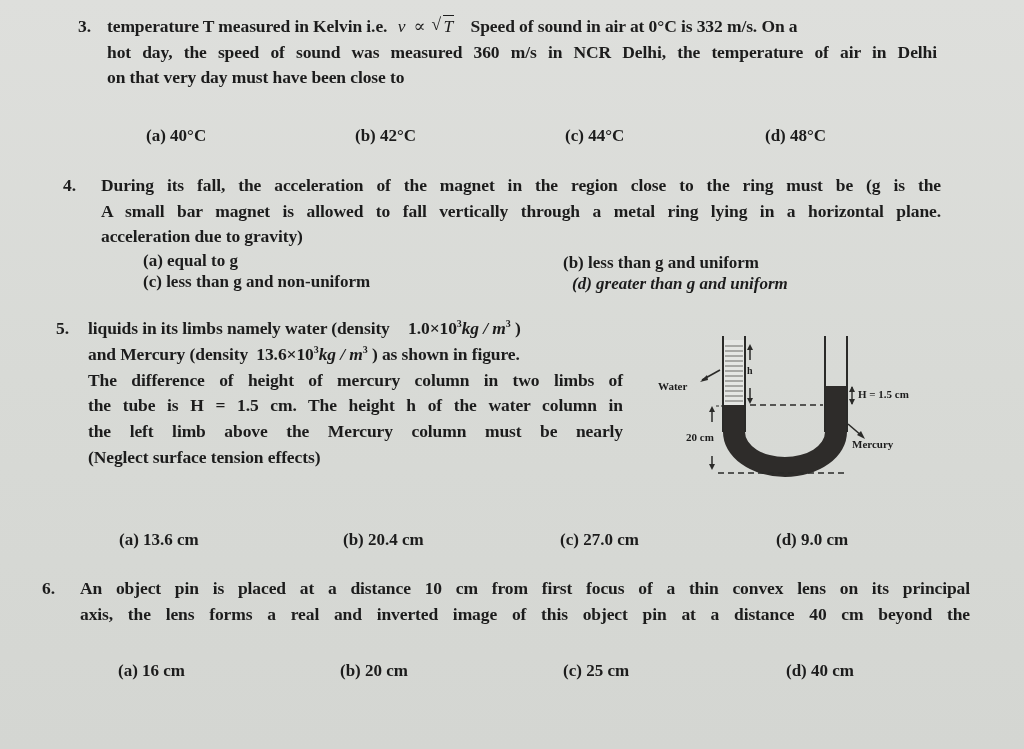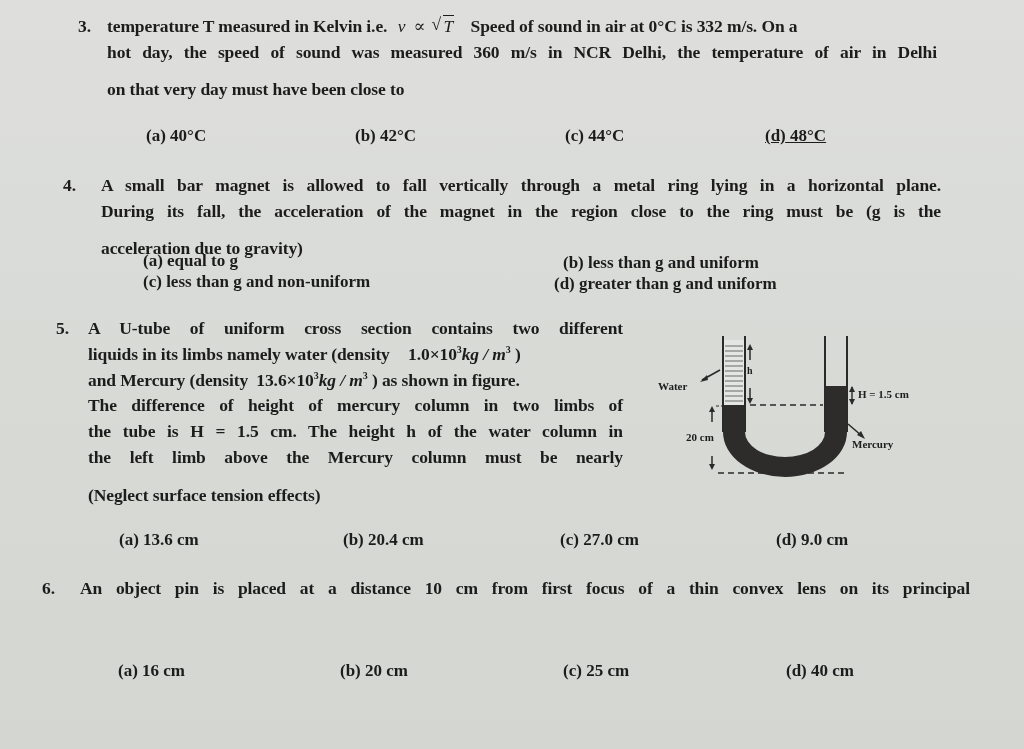--- a/index.html
+++ b/index.html
@@ -36,21 +36,20 @@
       position: absolute;
       text-align: justify;
       font-weight: bold;
     }
     .q .text p {
       margin: 0;
       text-align-last: justify;
     }
     .q .text p.last {
       text-align-last: left;
-      margin-top: 12px;
     }
     .opts {
       position: absolute;
       font-size: 17px;
       font-weight: bold;
     }
     .opt {
       position: absolute;
       white-space: nowrap;
     }
@@ -107,42 +106,41 @@
         <span style="margin-left:12px;">Speed of sound in air at 0°C is 332 m/s. On a</span>
       </p>
       <p>hot day, the speed of sound was measured 360 m/s in NCR Delhi, the temperature of air in Delhi</p>
       <p class="last">on that very day must have been close to</p>
     </div>
   </div>
   <div class="opts" style="left:0; top:126px;">
     <span class="opt" style="left:146px;"><span>(a)</span> <span>40°C</span></span>
     <span class="opt" style="left:355px;"><span>(b)</span> <span>42°C</span></span>
     <span class="opt" style="left:565px;"><span>(c)</span> <span>44°C</span></span>
-    <span class="opt" style="left:765px;text-decoration:underline;"><span>(d)</span> <span>48°C</span></span>
+    <span class="opt" style="left:765px;"><span>(d)</span> <span>48°C</span></span>
   </div>
 
   <div class="q" style="left:63px; top:173px; width:880px; height:80px;">
     <span class="num">4.</span>
     <div class="text" style="left:38px; top:0; width:840px;">
+      <p>During its fall, the acceleration of the magnet in the region close to the ring must be (g is the</p>
       <p>A small bar magnet is allowed to fall vertically through a metal ring lying in a horizontal plane.</p>
-      <p>During its fall, the acceleration of the magnet in the region close to the ring must be (g is the</p>
       <p class="last">acceleration due to gravity)</p>
     </div>
   </div>
   <div class="opts" style="left:0; top:251px;">
     <span class="opt" style="left:143px; top:0;"><span>(a)</span> <span>equal to g</span></span>
     <span class="opt" style="left:563px; top:2px;"><span>(b)</span> <span>less than g and uniform</span></span>
     <span class="opt" style="left:143px; top:21px;text-align:right;"><span>(c)</span> <span>less than g and non-uniform</span></span>
-    <span class="opt" style="left:554px; top:23px;"><span>(d)</span> <span>greater than g and uniform</span></span>
+    <span class="opt" style="left:572px; top:23px;font-style:italic;"><span>(d)</span> <span>greater than g and uniform</span></span>
   </div>
 
   <div class="q" style="left:56px; top:316px; width:570px; height:210px; line-height:25.8px;">
     <span class="num">5.</span>
     <div class="text" style="left:32px; top:0; width:535px;">
-      <p>A U-tube of uniform cross section contains two different</p>
       <p style="white-space:nowrap; text-align-last:left;">
         <span>liquids in its limbs namely water (density</span>
         <span style="margin-left:14px;">
           <span>1.0×10</span><sup>3</sup><span class="ital">kg / m</span><sup>3</sup>
         </span><span>)</span>
       </p>
       <p style="white-space:nowrap; text-align-last:left;">
         <span>and Mercury (density</span>
         <span style="margin-left:4px;">
           <span>13.6×10</span><sup>3</sup><span class="ital">kg / m</span><sup>3</sup>
@@ -218,20 +216,21 @@
     <span class="fig-label" style="left:97px; top:33px; font-size:10px;">h</span>
     <span class="fig-label" style="left:208px; top:56px;">H = 1.5 cm</span>
     <span class="fig-label" style="left:36px; top:99px;">20 cm</span>
     <span class="fig-label" style="left:202px; top:106px;">Mercury</span>
   </div>
 
   <div class="q" style="left:42px; top:576px; width:930px; height:80px;">
     <span class="num">6.</span>
     <div class="text" style="left:38px; top:0; width:890px;">
       <p>An object pin is placed at a distance 10 cm from first focus of a thin convex lens on its principal</p>
+      <p>axis, the lens forms a real and inverted image of this object pin at a distance 40 cm beyond the</p>
     </div>
   </div>
   <div class="opts" style="left:0; top:661px;">
     <span class="opt" style="left:118px;"><span>(a)</span> <span>16  cm</span></span>
     <span class="opt" style="left:340px;"><span>(b)</span> <span>20 cm</span></span>
     <span class="opt" style="left:563px;"><span>(c)</span> <span>25 cm</span></span>
     <span class="opt" style="left:786px;"><span>(d)</span> <span>40 cm</span></span>
   </div>
 
 </div>

